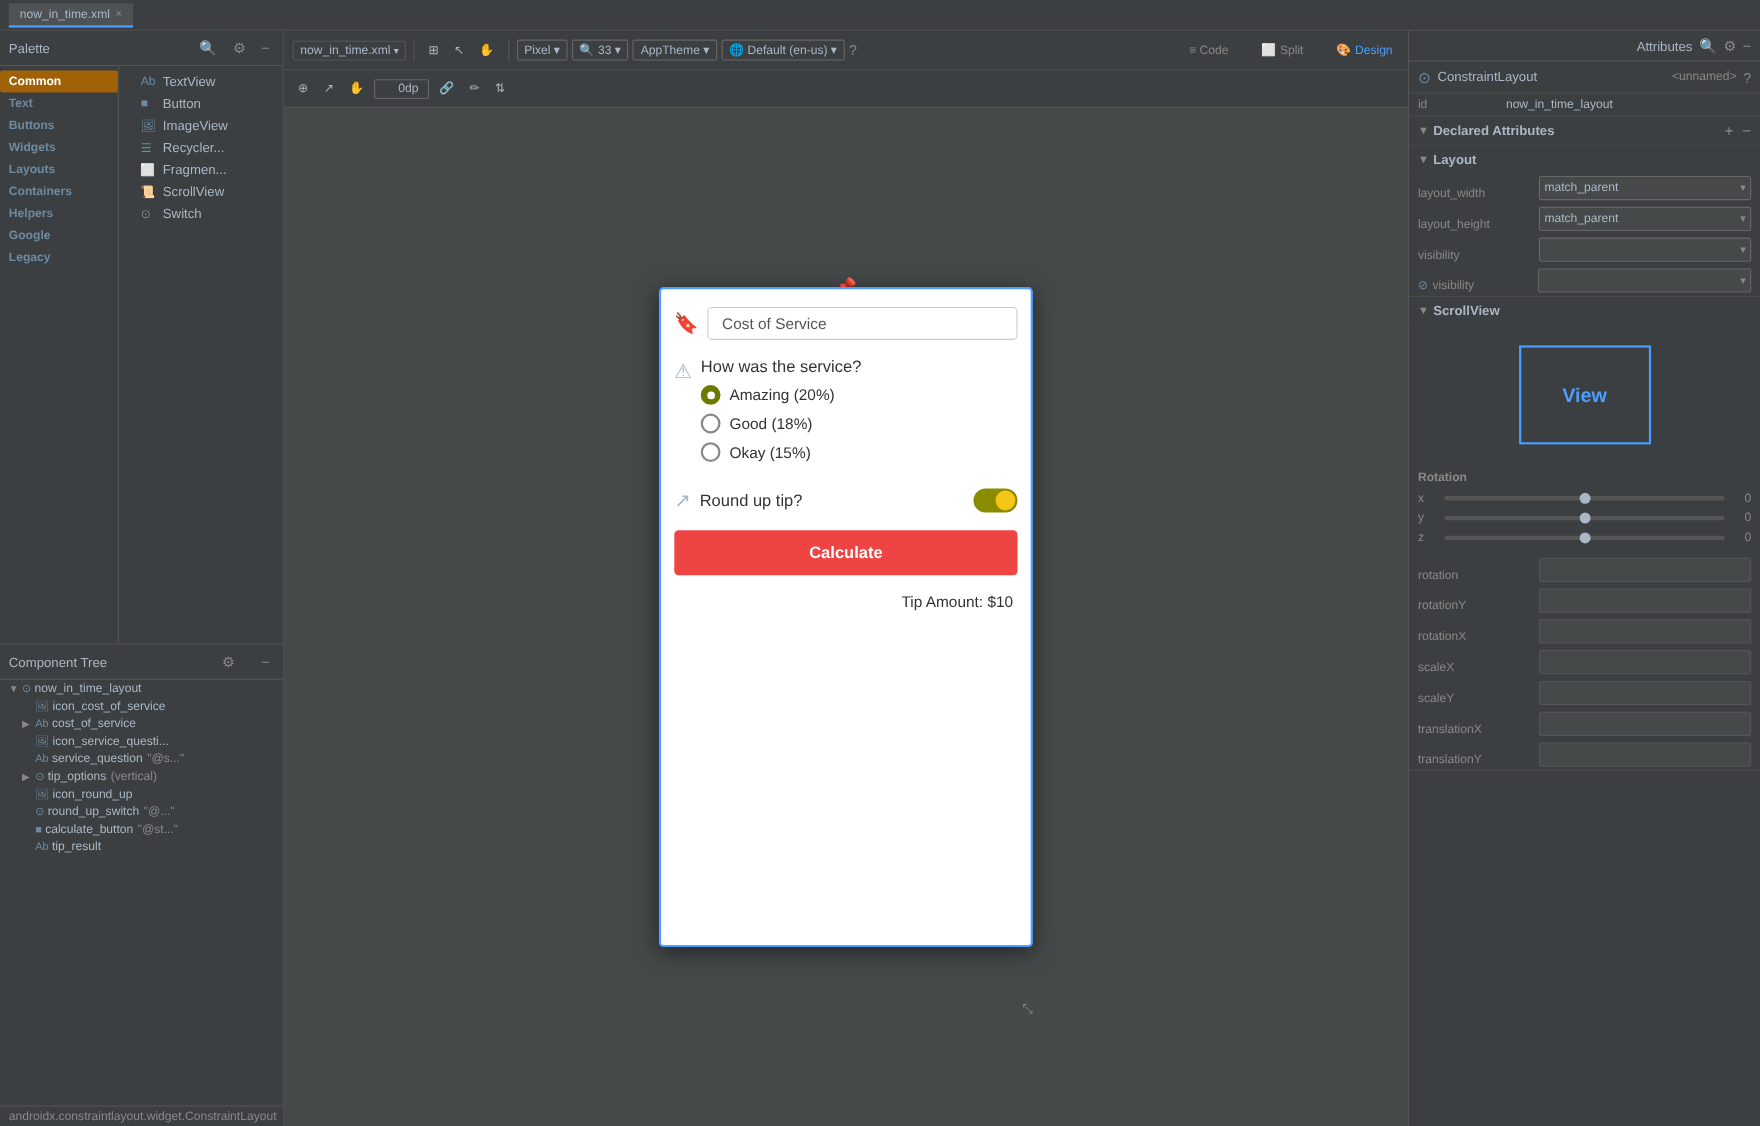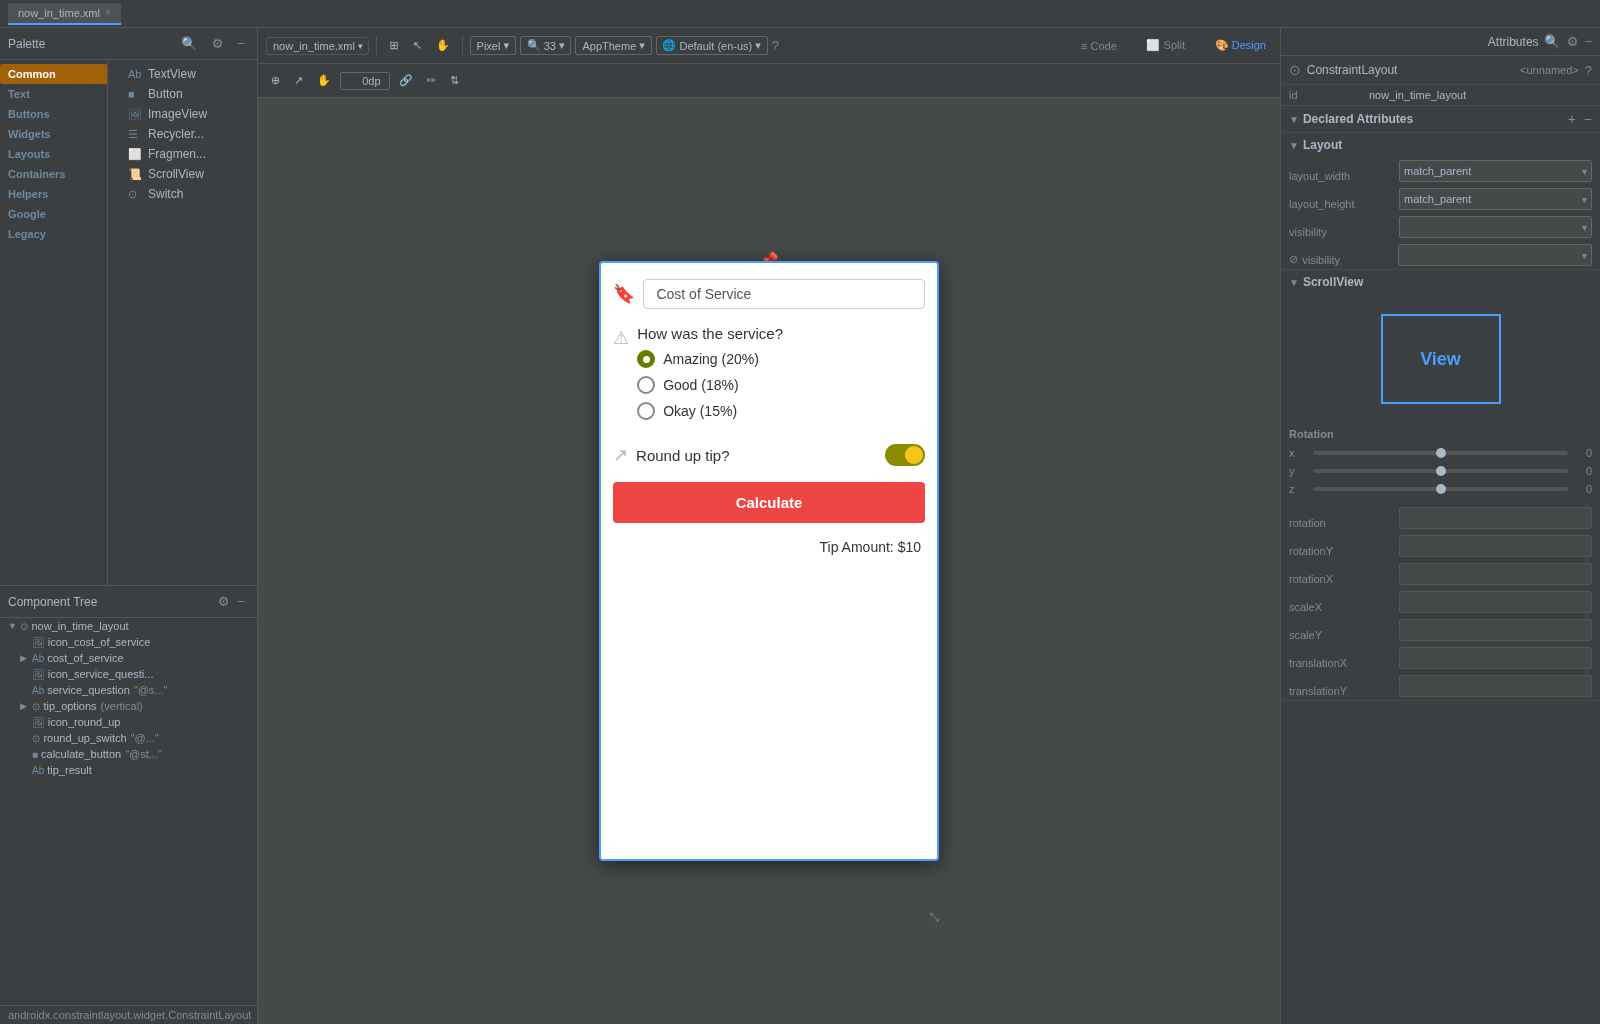--- a/index.html
+++ b/index.html
@@ -19,21 +19,21 @@
     .palette-header-title { font-size: 12px; color: #a9b7c6; flex: 1; }
     .palette-icon-btn { color: #888; cursor: pointer; font-size: 13px; padding: 2px 4px; }
 
     .palette-category { padding: 4px 8px; font-size: 11px; color: #6d8aa0; font-weight: bold; cursor: pointer; }
     .palette-category.selected { background: #a16207; color: #fff; border-radius: 2px; }
     .palette-item { padding: 3px 8px 3px 20px; font-size: 12px; color: #a9b7c6; cursor: pointer; display: flex; align-items: center; gap: 6px; }
     .palette-item .pi-icon { font-size: 11px; color: #6d8aa0; width: 14px; }
 
     
     .component-tree { height: 420px; border-top: 1px solid #555; display: flex; flex-direction: column; }
-    .component-tree-header { background: #3c3f41; padding: 6px 8px; display: flex; align-items: center; gap: 0; border-bottom: 1px solid #555; }
+    .component-tree-header { background: #3c3f41; padding: 6px 8px; display: flex; align-items: center; gap: 16px; border-bottom: 1px solid #555; }
     .component-tree-title { font-size: 12px; color: #a9b7c6; flex: 1; }
     .tree-item { display: flex; align-items: center; padding: 2px 4px; font-size: 11px; color: #a9b7c6; cursor: pointer; white-space: nowrap; }
     .tree-indent { display: inline-block; }
     .tree-icon { color: #6d8aa0; margin-right: 3px; font-size: 10px; }
     .tree-expand { color: #888; width: 10px; display: inline-block; font-size: 9px; margin-right: 2px; }
     .status-bar { background: #3c3f41; padding: 3px 8px; font-size: 11px; color: #888; border-top: 1px solid #555; }
 
     
     .center-area { flex: 1; display: flex; flex-direction: column; background: #45494a; }
     .toolbar { background: #3c3f41; height: 36px; display: flex; align-items: center; padding: 0 8px; gap: 4px; border-bottom: 1px solid #555; }

